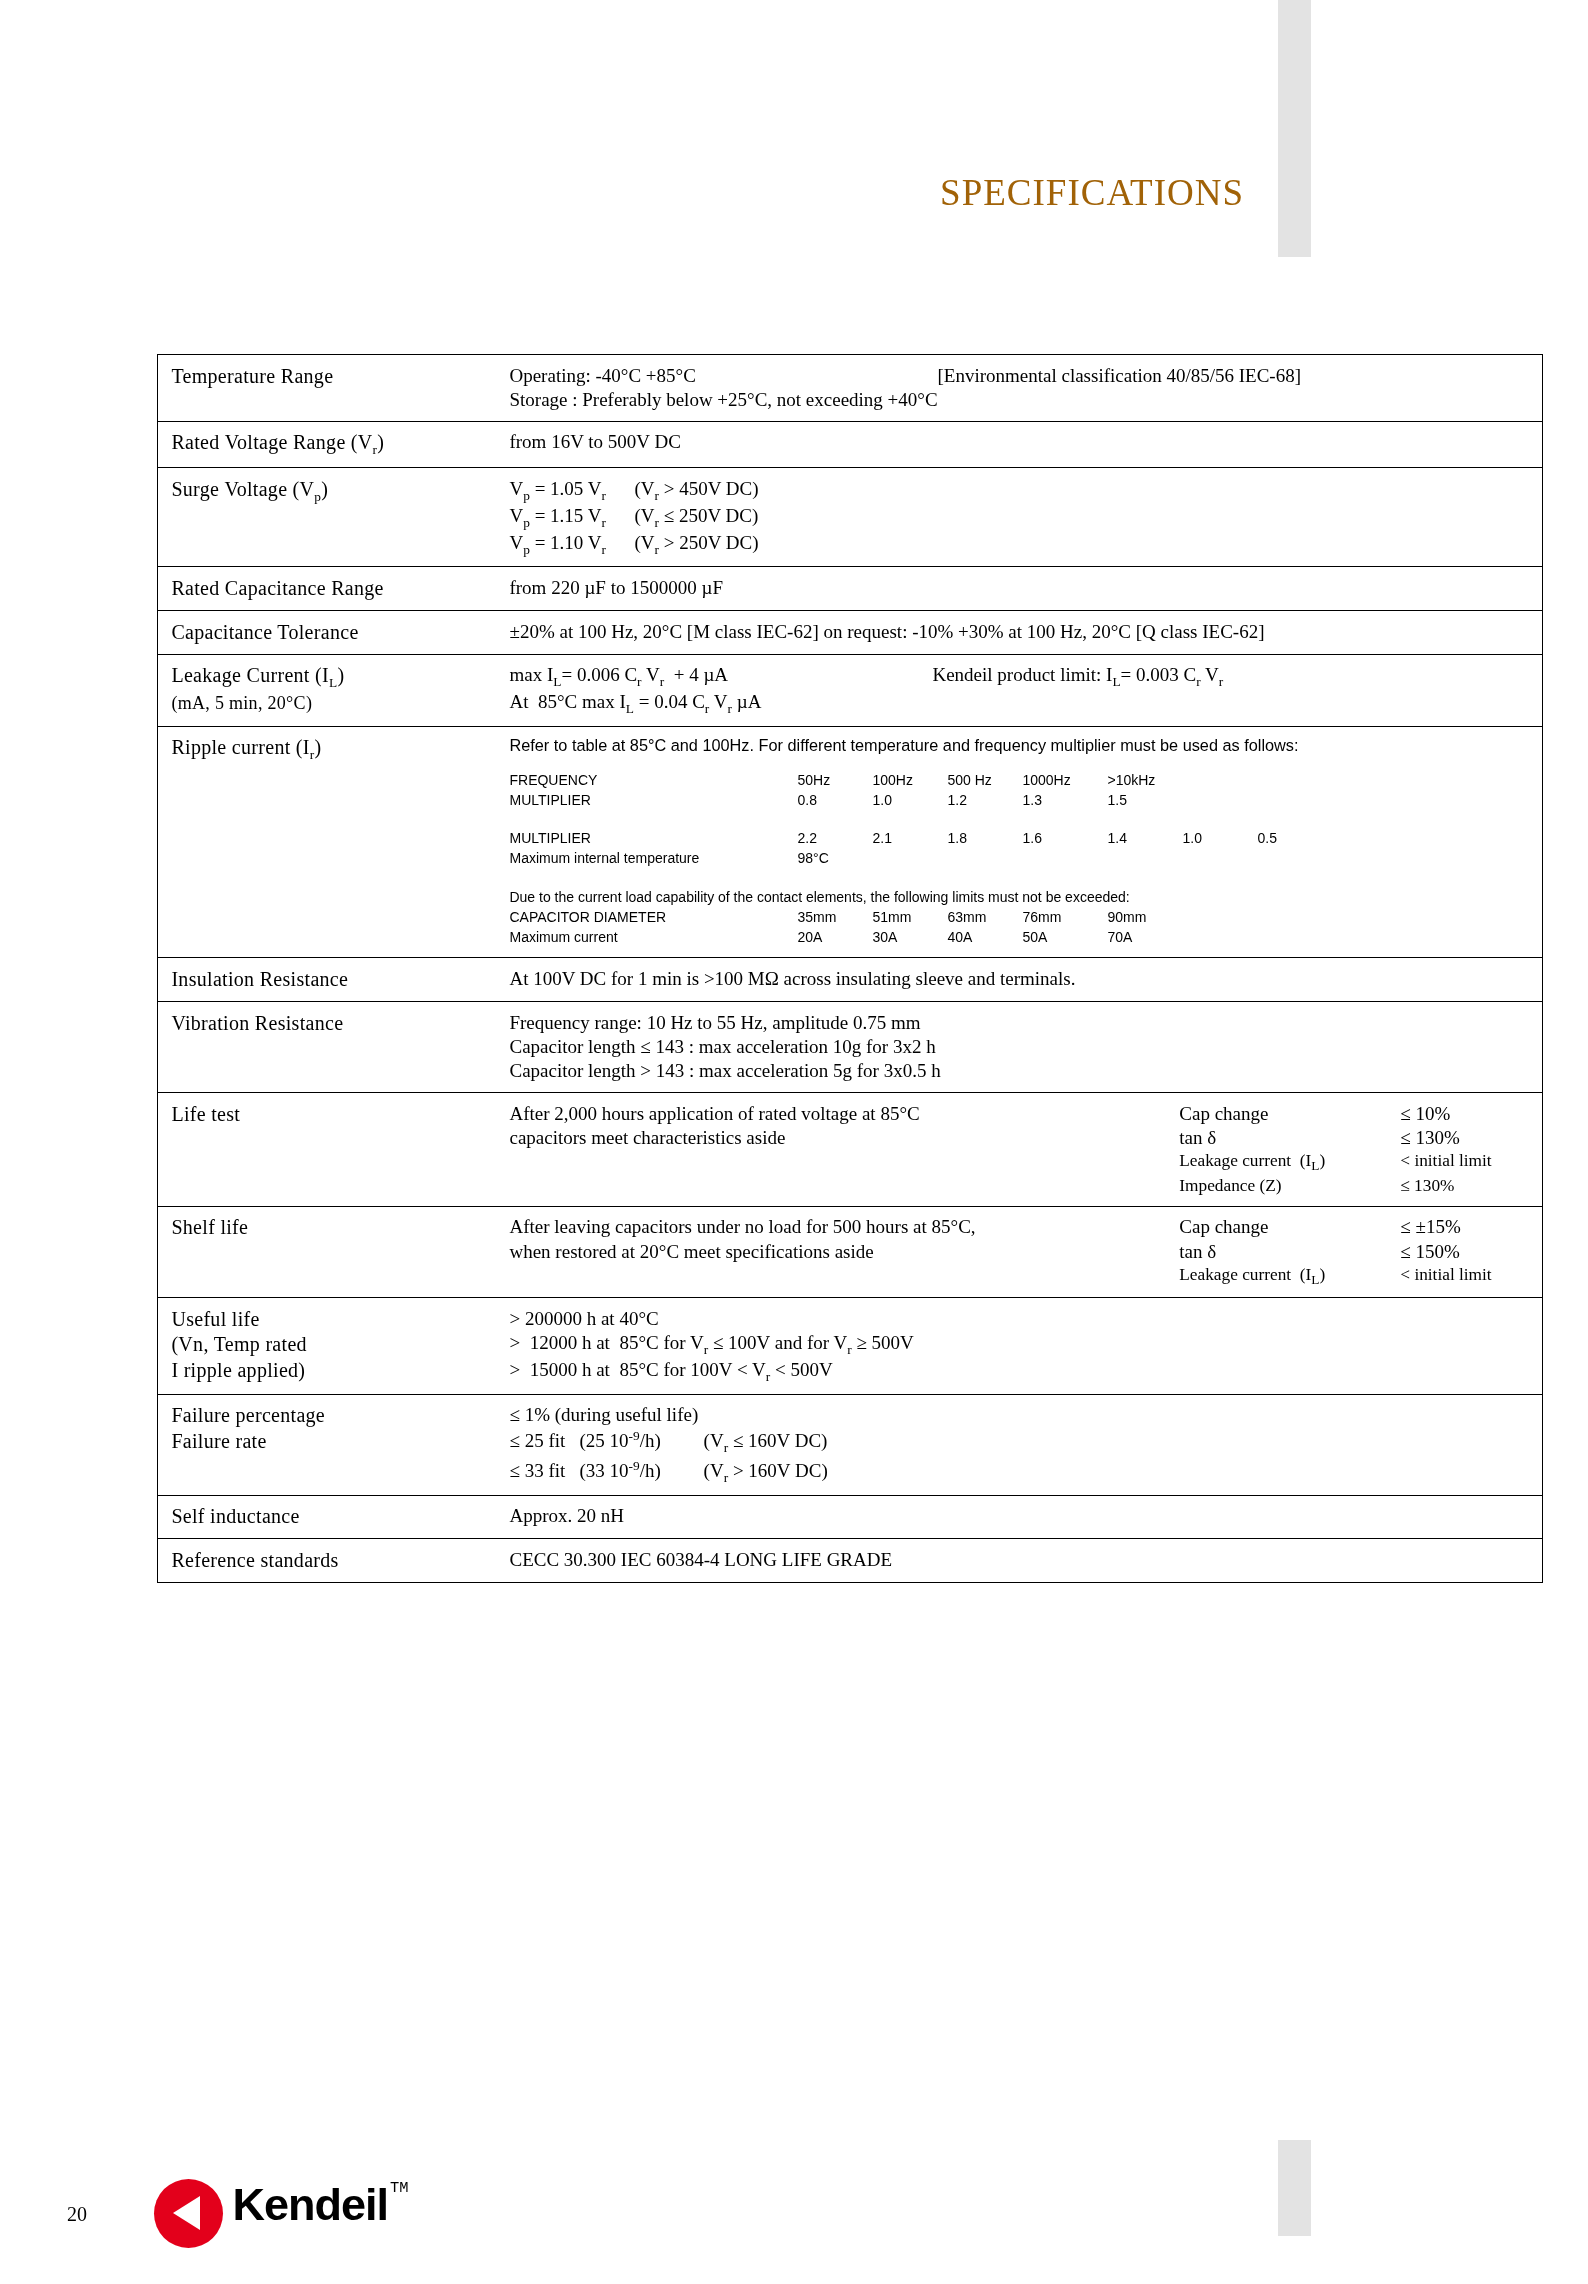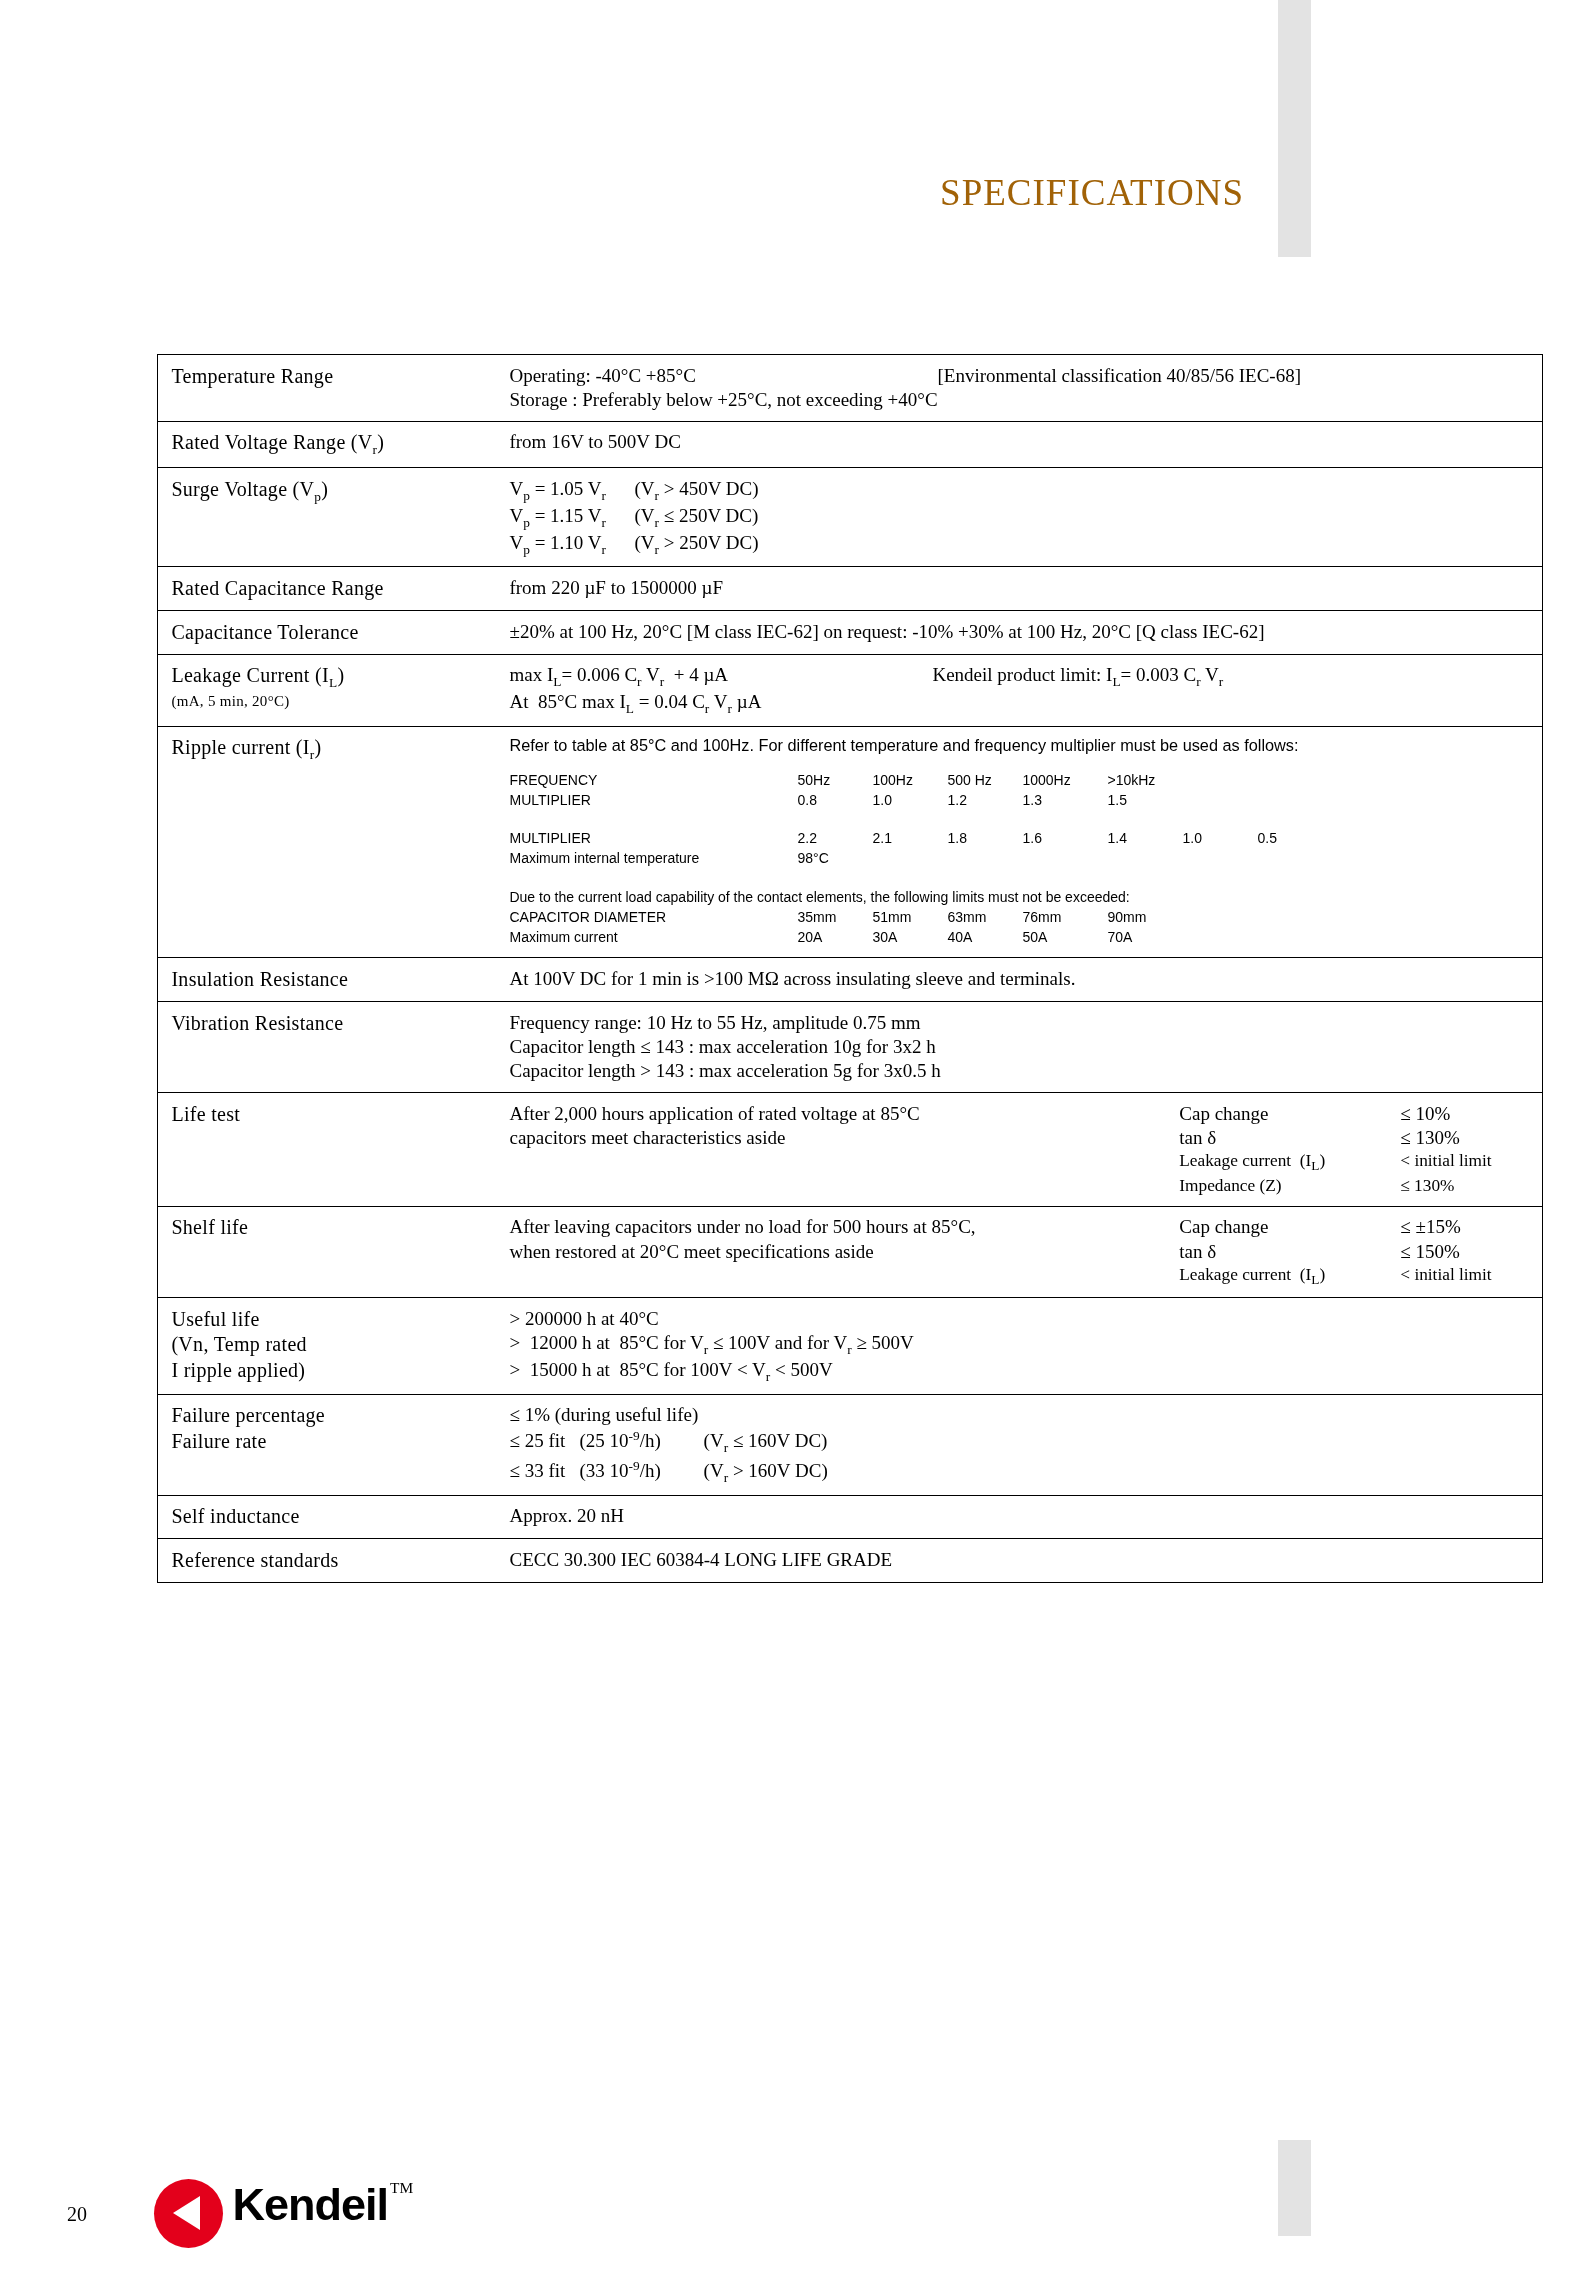--- a/index.html
+++ b/index.html
@@ -70,21 +70,21 @@
     width: 317px;
     font-size: 20px;
     letter-spacing: 0.3px;
     padding-left: 13.4px;
   }
   td.value {
     padding-left: 13.4px;
   }
   .sub { font-size: 13.4px; vertical-align: sub; }
   .sup { font-size: 13.4px; vertical-align: super; }
-  .small-label { font-size: 15px; }
+  .small-label { font-size: 18px; }
 
   
   .ripple-label { font-size: 20.7px; margin-top: 8px; }
   .ripple-body {
     font-family: "Liberation Sans", sans-serif;
     font-size: 16.3px;
     line-height: 1.35;
   }
   .ripple-intro { margin-bottom: 15.4px; }
   .rip-tbl { border-collapse: collapse; }
@@ -142,21 +142,21 @@
     border-right: 27px solid #ffffff;
   }
   .logo-text {
     font-family: "Liberation Sans", sans-serif;
     font-weight: bold;
     font-size: 45px;
     letter-spacing: -1px;
     margin-left: 9.6px;
   }
   .logo-tm {
-    font-family: Liberation Serif, serif;
+    font-family: Liberation Mono, monospace;
     font-size: 15.4px;
     vertical-align: super;
     margin-left: 1.9px;
   }
 </style>
 </head>
 <body>
 
 <div class="grey-bar-top"></div>
 <div class="grey-bar-bottom"></div>

